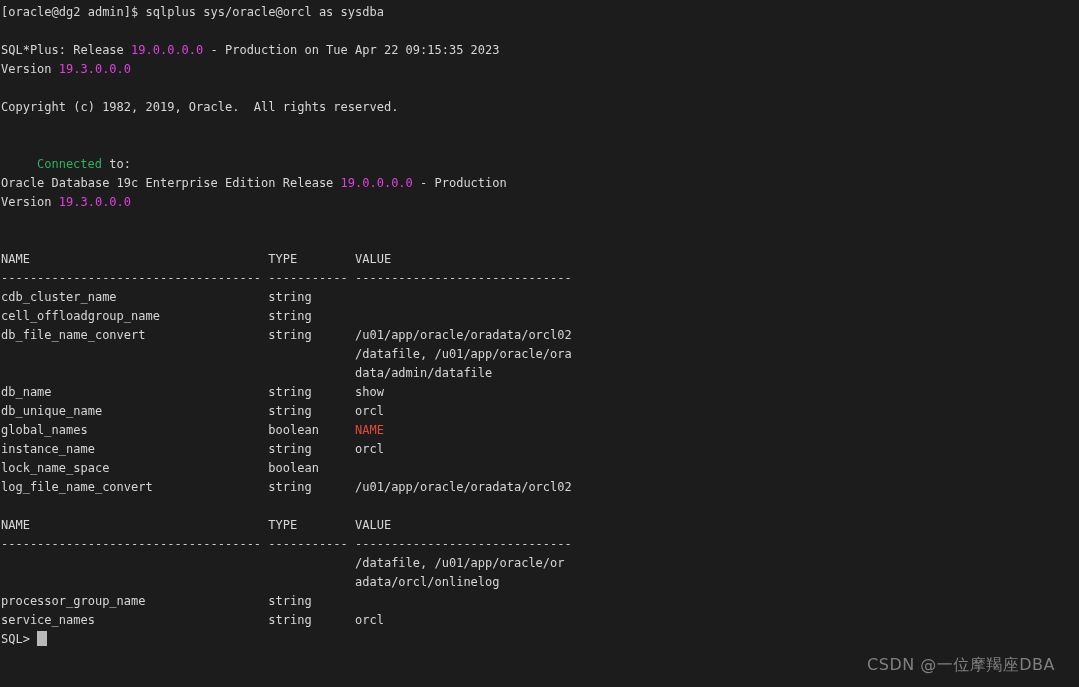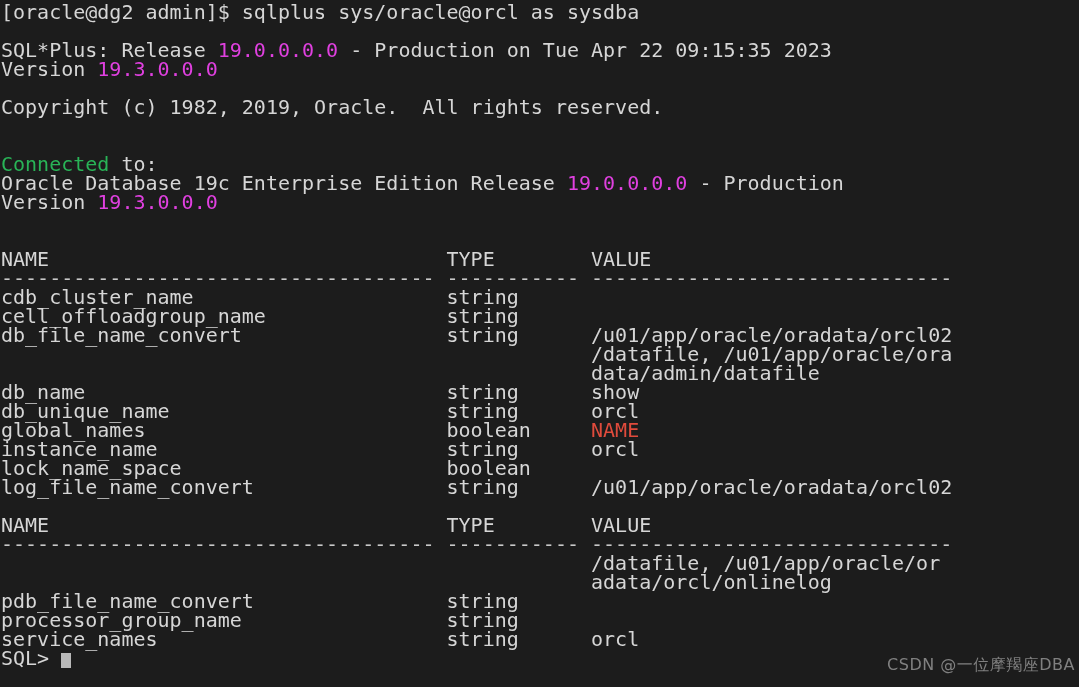--- a/index.html
+++ b/index.html
@@ -23,44 +23,44 @@
   }
   .screen {
     position: absolute;
     left: 0;
     top: 3px;
     width: 1079px;
   }
   .line {
     height: 19px;
     line-height: 19px;
-    font-size: 20px;
+    font-size: 12px;
     letter-spacing: 0px;
     white-space: pre;
     color: #d6d6d6;
     padding-left: 1px;
     font-family: "DejaVu Sans Mono", "Liberation Mono", monospace;
   }
   .seg { white-space: pre; }
   .c-default { color: #d6d6d6; }
   .c-magenta { color: #e040e0; }
-  .c-green   { color: #29b457; }
+  .c-green   { color: #29b457; padding-left: 36px; }
   .c-red     { color: #e04b3c; }
   .c-dash    { color: #c9c9c9; }
   .c-header  { color: #d6d6d6; }
   .cursor {
     display: inline-block;
     width: 9.8px;
     height: 15px;
     background: #b9b9b9;
     vertical-align: -3px;
   }
   .watermark {
     position: absolute;
-    right: 4px;
+    right: 24px;
     bottom: 11px;
     color: #8e8e8e;
     font-size: 16px;
     font-family: "DejaVu Sans", "Liberation Sans", sans-serif;
     letter-spacing: 0.5px;
     white-space: nowrap;
     opacity: 0.88;
   }
 </style>
 </head>
@@ -92,19 +92,18 @@
       <div class="line"><span class="seg c-default">db_unique_name                       string      orcl</span></div>
       <div class="line"><span class="seg c-default">global_names                         boolean     </span><span class="seg c-red">NAME</span></div>
       <div class="line"><span class="seg c-default">instance_name                        string      orcl</span></div>
       <div class="line"><span class="seg c-default">lock_name_space                      boolean</span></div>
       <div class="line"><span class="seg c-default">log_file_name_convert                string      /u01/app/oracle/oradata/orcl02</span></div>
       <div class="line"><span class="seg c-default"></span></div>
       <div class="line"><span class="seg c-header">NAME                                 TYPE        VALUE</span></div>
       <div class="line"><span class="seg c-dash">------------------------------------ ----------- ------------------------------</span></div>
       <div class="line"><span class="seg c-default">                                                 /datafile, /u01/app/oracle/or</span></div>
       <div class="line"><span class="seg c-default">                                                 adata/orcl/onlinelog</span></div>
-      <div class="line"><span class="seg c-default">pdb_file_name_convert                string</span></div>
       <div class="line"><span class="seg c-default">processor_group_name                 string</span></div>
       <div class="line"><span class="seg c-default">service_names                        string      orcl</span></div>
       <div class="line"><span class="seg c-default">SQL&gt; </span><span class="cursor"></span></div>
     </div>
   <div class="watermark">CSDN @一位摩羯座DBA</div>
 </div>
 
 </body></html>

